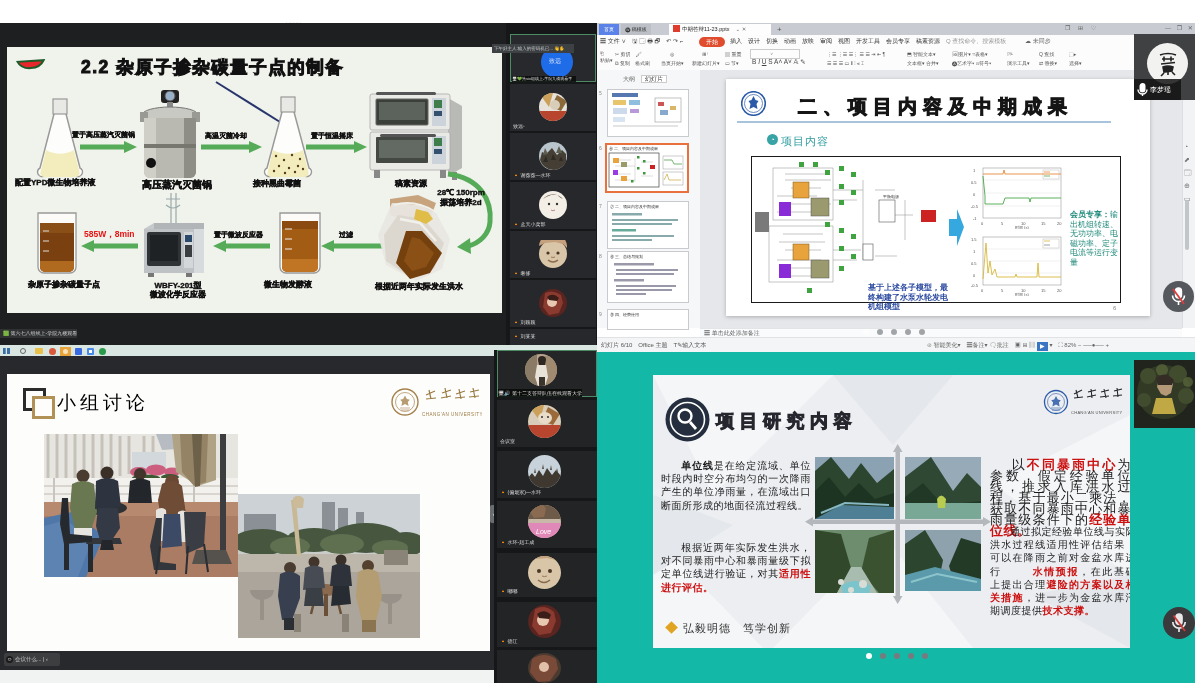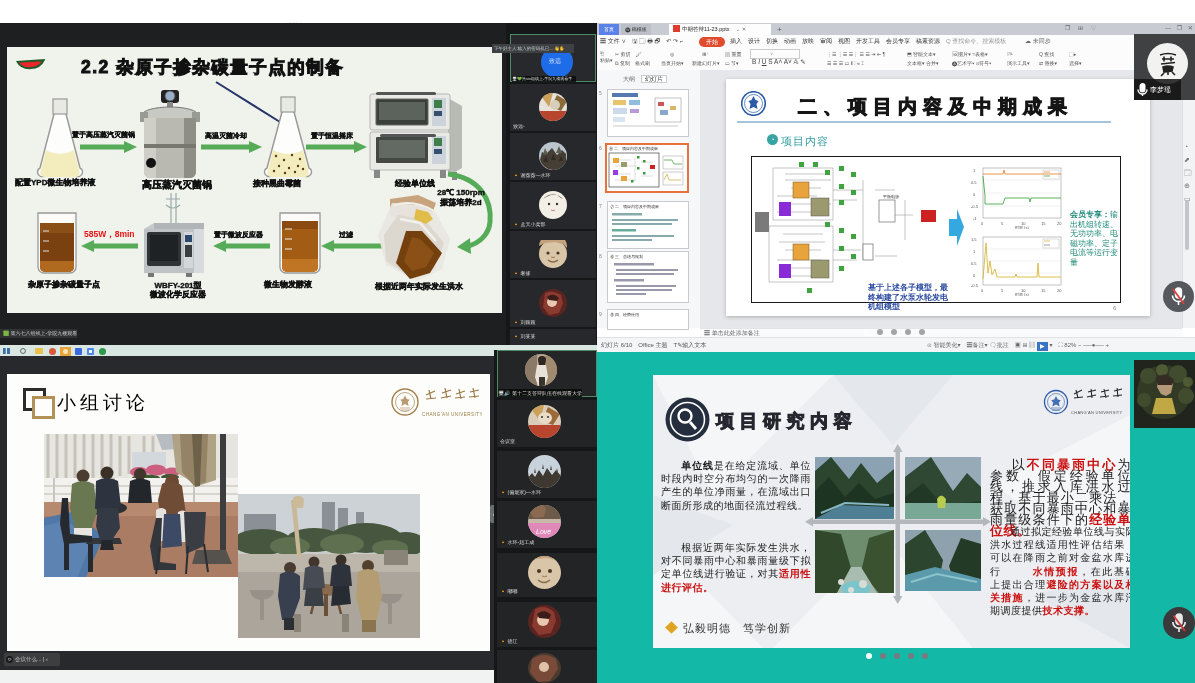--- a/index.html
+++ b/index.html
@@ -97,21 +97,21 @@
         <rect x="10" y="47" width="52" height="26" rx="1" fill="#434843"></rect>
         <rect x="13" y="50" width="46" height="18" fill="#636963"></rect>
         <rect x="66" y="46" width="14" height="28" fill="#cdd3da"></rect>
         <rect x="68" y="48" width="8" height="8" fill="#3f7d4a"></rect>
           <rect x="68" y="59" width="8" height="5" fill="#35506e"></rect>
         <rect x="14" y="44" width="56" height="3" rx="1.5" fill="#555"></rect>
         <rect x="8" y="80" width="6" height="8" fill="#888"></rect>
           <rect x="74" y="80" width="6" height="8" fill="#888"></rect>
           <rect x="86" y="82" width="5" height="8" fill="#888"></rect>
       </svg>
-      <div class="abs cjk" style="left:388px;top:131px;font-size:8px;font-weight:bold;color:#111;-webkit-text-stroke:0.4px #111;white-space:nowrap;">经验单位线</div>
+      <div class="abs cjk" style="left:388px;top:131px;font-size:8px;font-weight:bold;color:#111;-webkit-text-stroke:0.4px #111;white-space:nowrap;">稿素资源</div>
 
       <svg class="abs" style="left:433px;top:123px;" width="60" height="90" viewBox="0 0 60 90">
         <path d="M8 4 C 40 8 52 30 50 52 C 49 64 40 73 28 76" fill="none" stroke="#55ab57" stroke-width="5"></path>
         <path d="M30 68 l-13 9 l14 7 z" fill="#55ab57"></path>
       </svg>
       <div class="abs cjk" style="left:418px;top:141px;width:72px;font-size:8px;font-weight:bold;color:#111;-webkit-text-stroke:0.4px #111;text-align:center;line-height:10px;">28℃ 150rpm<br>振荡培养2d</div>
 
       <svg class="abs" style="left:28px;top:164px;" width="44" height="64" viewBox="0 0 44 64">
         <path d="M3 2 h38 v54 a6 6 0 0 1 -6 6 h-26 a6 6 0 0 1 -6 -6 z" fill="#fcfbf8" stroke="#999" stroke-width="1.3"></path>
         <path d="M5 12 h34 v44 a5 5 0 0 1 -5 5 h-24 a5 5 0 0 1 -5 -5 z" fill="#7a4010"></path>

